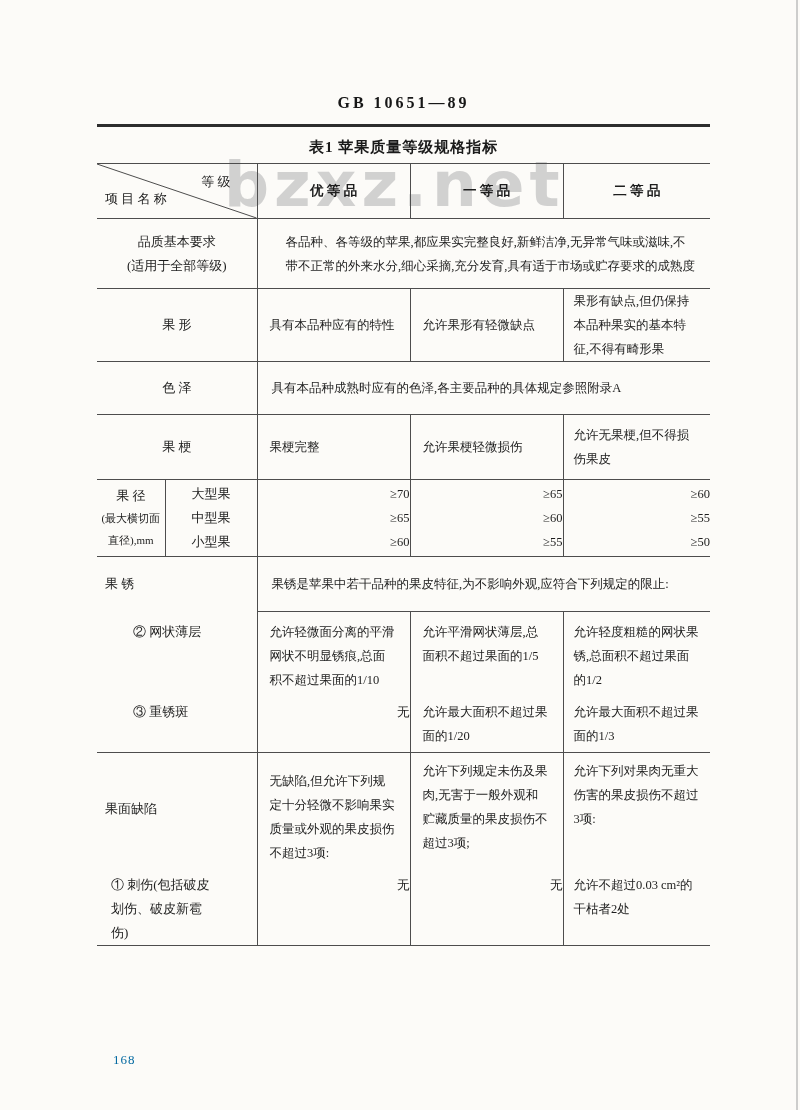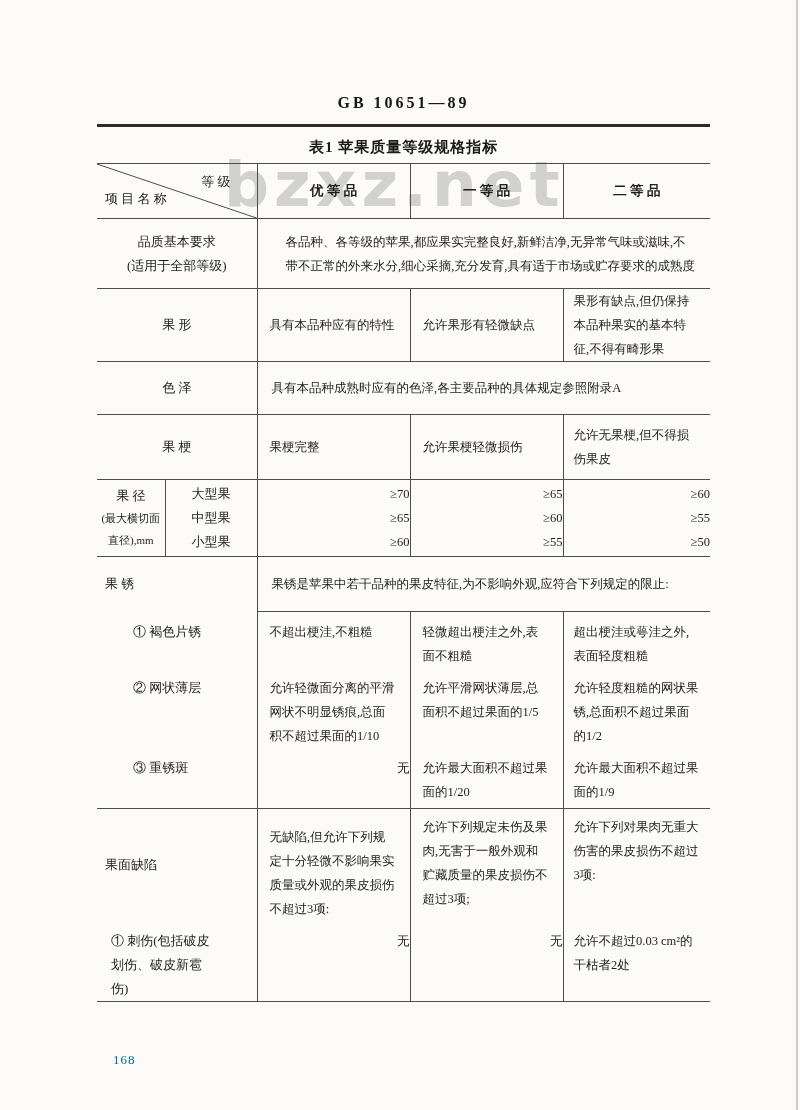--- a/index.html
+++ b/index.html
@@ -146,39 +146,33 @@
       <div>≥55</div>
       <div>≥50</div>
     </td>
   </tr>
 
   <tr style="height:55px">
     <td class="labL" colspan="2">果  锈</td>
     <td class="c bb l" style="padding:0 8px 0 14px" colspan="3">果锈是苹果中若干品种的果皮特征,为不影响外观,应符合下列规定的限止:</td>
   </tr>
 
-  <tr style="height:56px">
-    <td class="sub" colspan="2">① 褐色片锈</td>
-    <td class="c cT l">不超出梗洼,不粗糙</td>
-    <td class="c cT l">轻微超出梗洼之外,表面不粗糙</td>
-    <td class="c cT l" style="padding-left:10px;padding-right:10px">超出梗洼或萼洼之外,表面轻度粗糙</td>
-  </tr>
 
   <tr style="height:80px">
     <td class="sub" colspan="2">② 网状薄层</td>
     <td class="c cT l">允许轻微面分离的平滑网状不明显锈痕,总面积不超过果面的1/10</td>
     <td class="c cT l">允许平滑网状薄层,总面积不超过果面的1/5</td>
     <td class="c cT l" style="padding-left:10px;padding-right:10px">允许轻度粗糙的网状果锈,总面积不超过果面的1/2</td>
   </tr>
 
   <tr style="height:60px">
     <td class="sub bb" colspan="2">③ 重锈斑</td>
     <td class="cT ctr bb l">无</td>
     <td class="c cT bb l">允许最大面积不超过果面的1/20</td>
-    <td class="c cT bb l" style="padding-left:10px;padding-right:10px">允许最大面积不超过果面的1/9</td>
+    <td class="c cT bb l" style="padding-left:10px;padding-right:10px">允许最大面积不超过果面的1/3</td>
   </tr>
 
   <tr style="height:102px">
     <td class="defLab" colspan="2">果面缺陷</td>
     <td class="c cT l" style="padding-top:16px">无缺陷,但允许下列规定十分轻微不影响果实质量或外观的果皮损伤不超过3项:</td>
     <td class="c cT l" style="padding-top:6px">允许下列规定未伤及果肉,无害于一般外观和贮藏质量的果皮损伤不超过3项;</td>
     <td class="c cT l" style="padding-top:6px;padding-left:10px;padding-right:10px">允许下列对果肉无重大伤害的果皮损伤不超过3项:</td>
   </tr>
 
   <tr style="height:64px">

